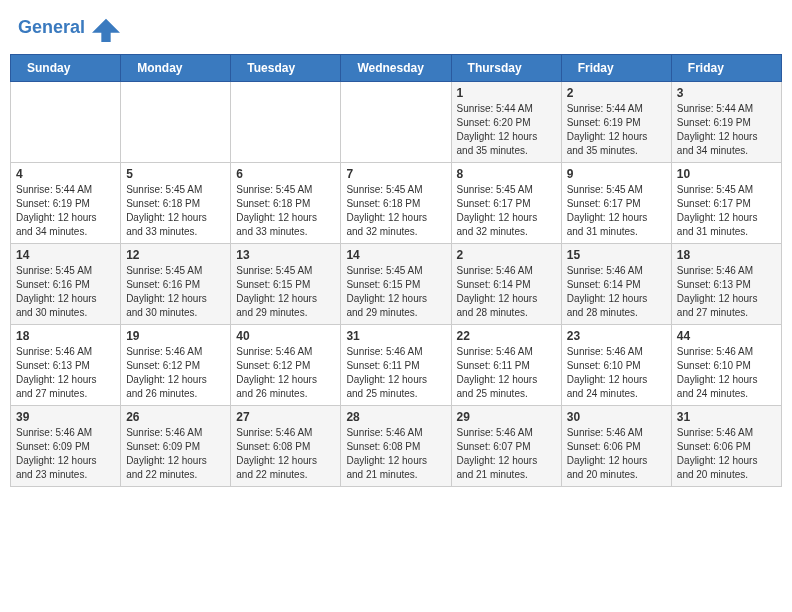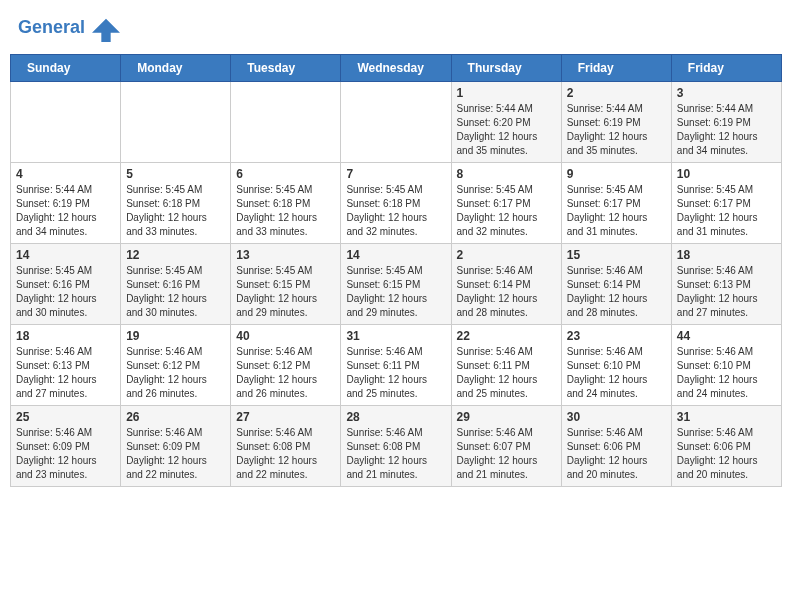--- a/index.html
+++ b/index.html
@@ -298,21 +298,21 @@
         <td>
           <div class="day-number">44</div>
           <div class="day-info" style="white-space: pre-line;">Sunrise: 5:46 AM
 Sunset: 6:10 PM
 Daylight: 12 hours
 and 24 minutes.</div>
         </td>
       </tr>
       <tr>
         <td>
-          <div class="day-number">25</div>
+          <div class="day-number">39</div>
           <div class="day-info" style="white-space: pre-line;">Sunrise: 5:46 AM
 Sunset: 6:09 PM
 Daylight: 12 hours
 and 23 minutes.</div>
         </td>
         <td>
           <div class="day-number">26</div>
           <div class="day-info" style="white-space: pre-line;">Sunrise: 5:46 AM
 Sunset: 6:09 PM
 Daylight: 12 hours

